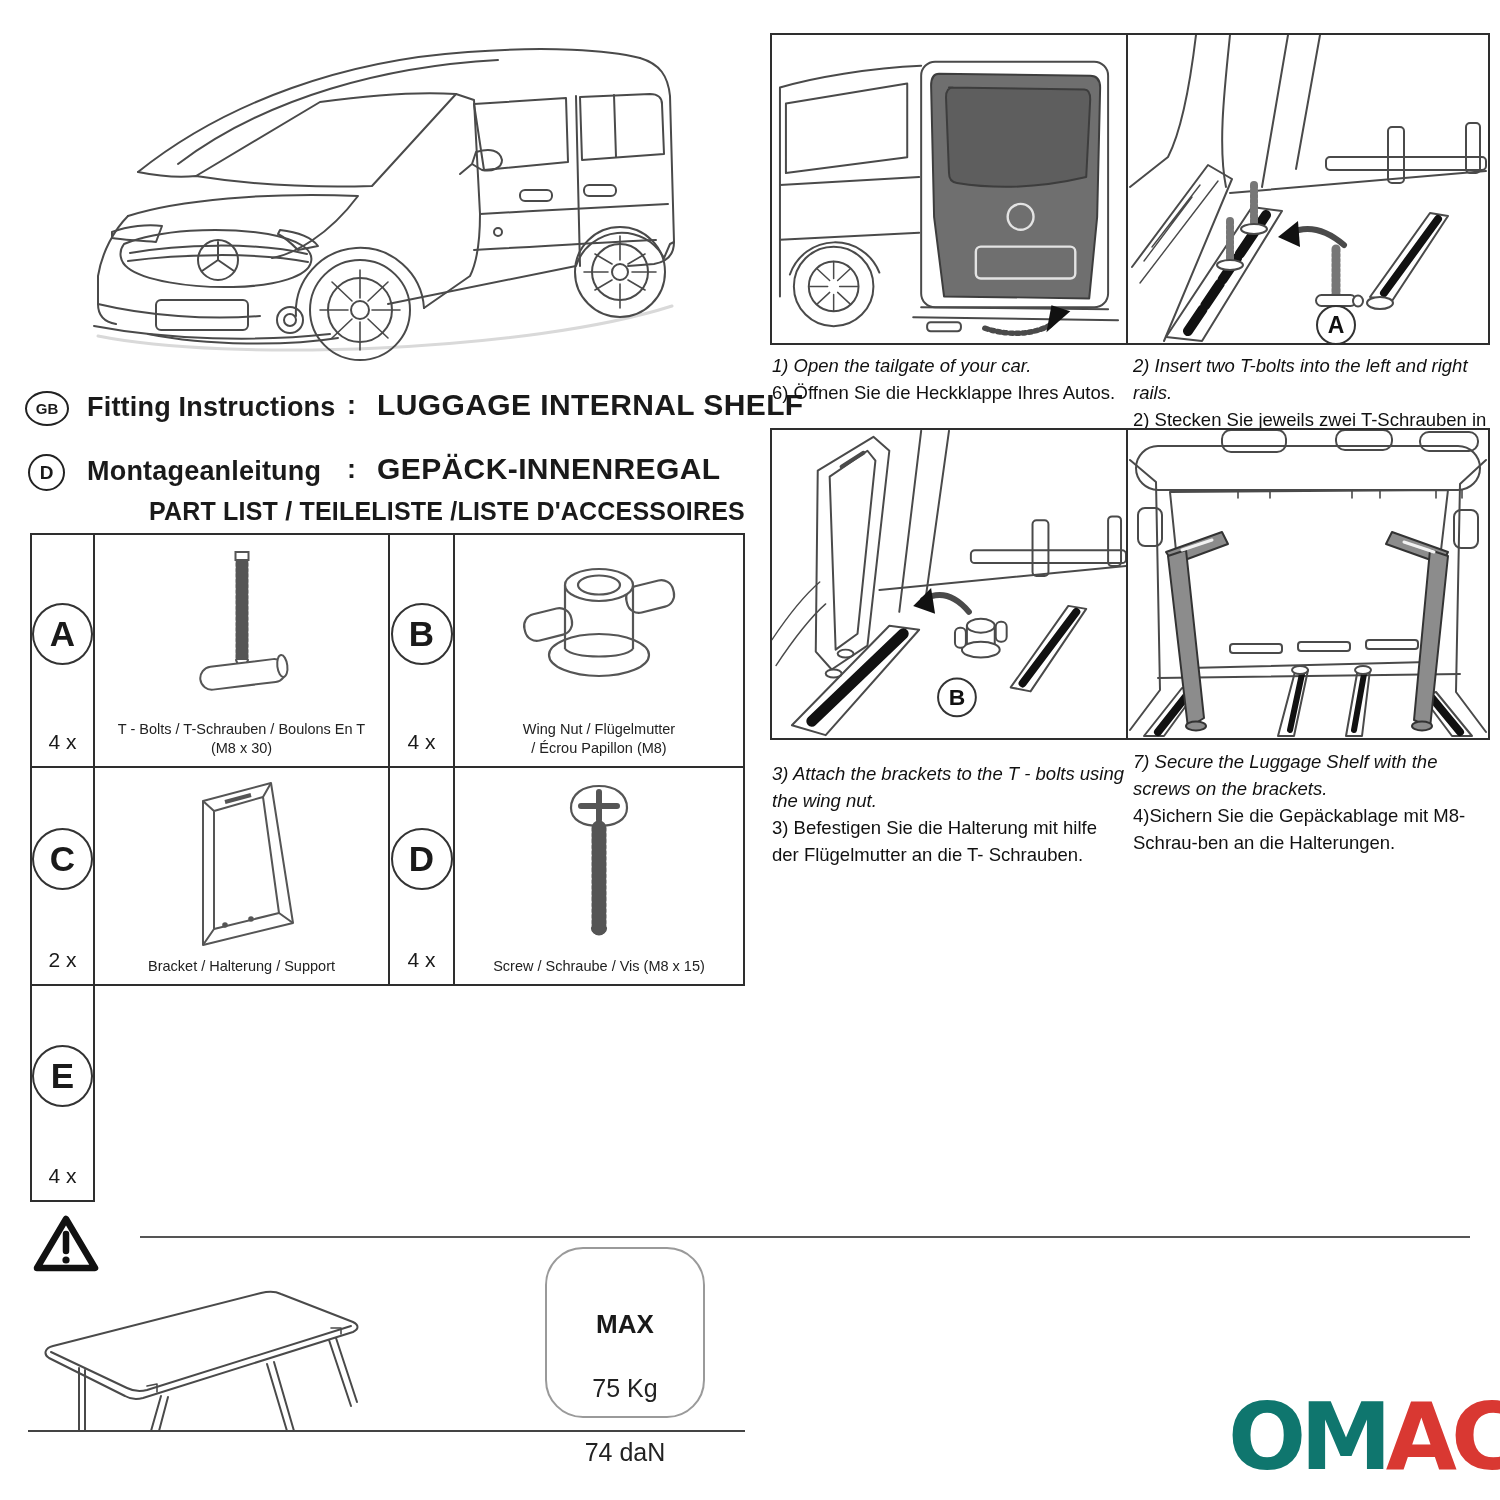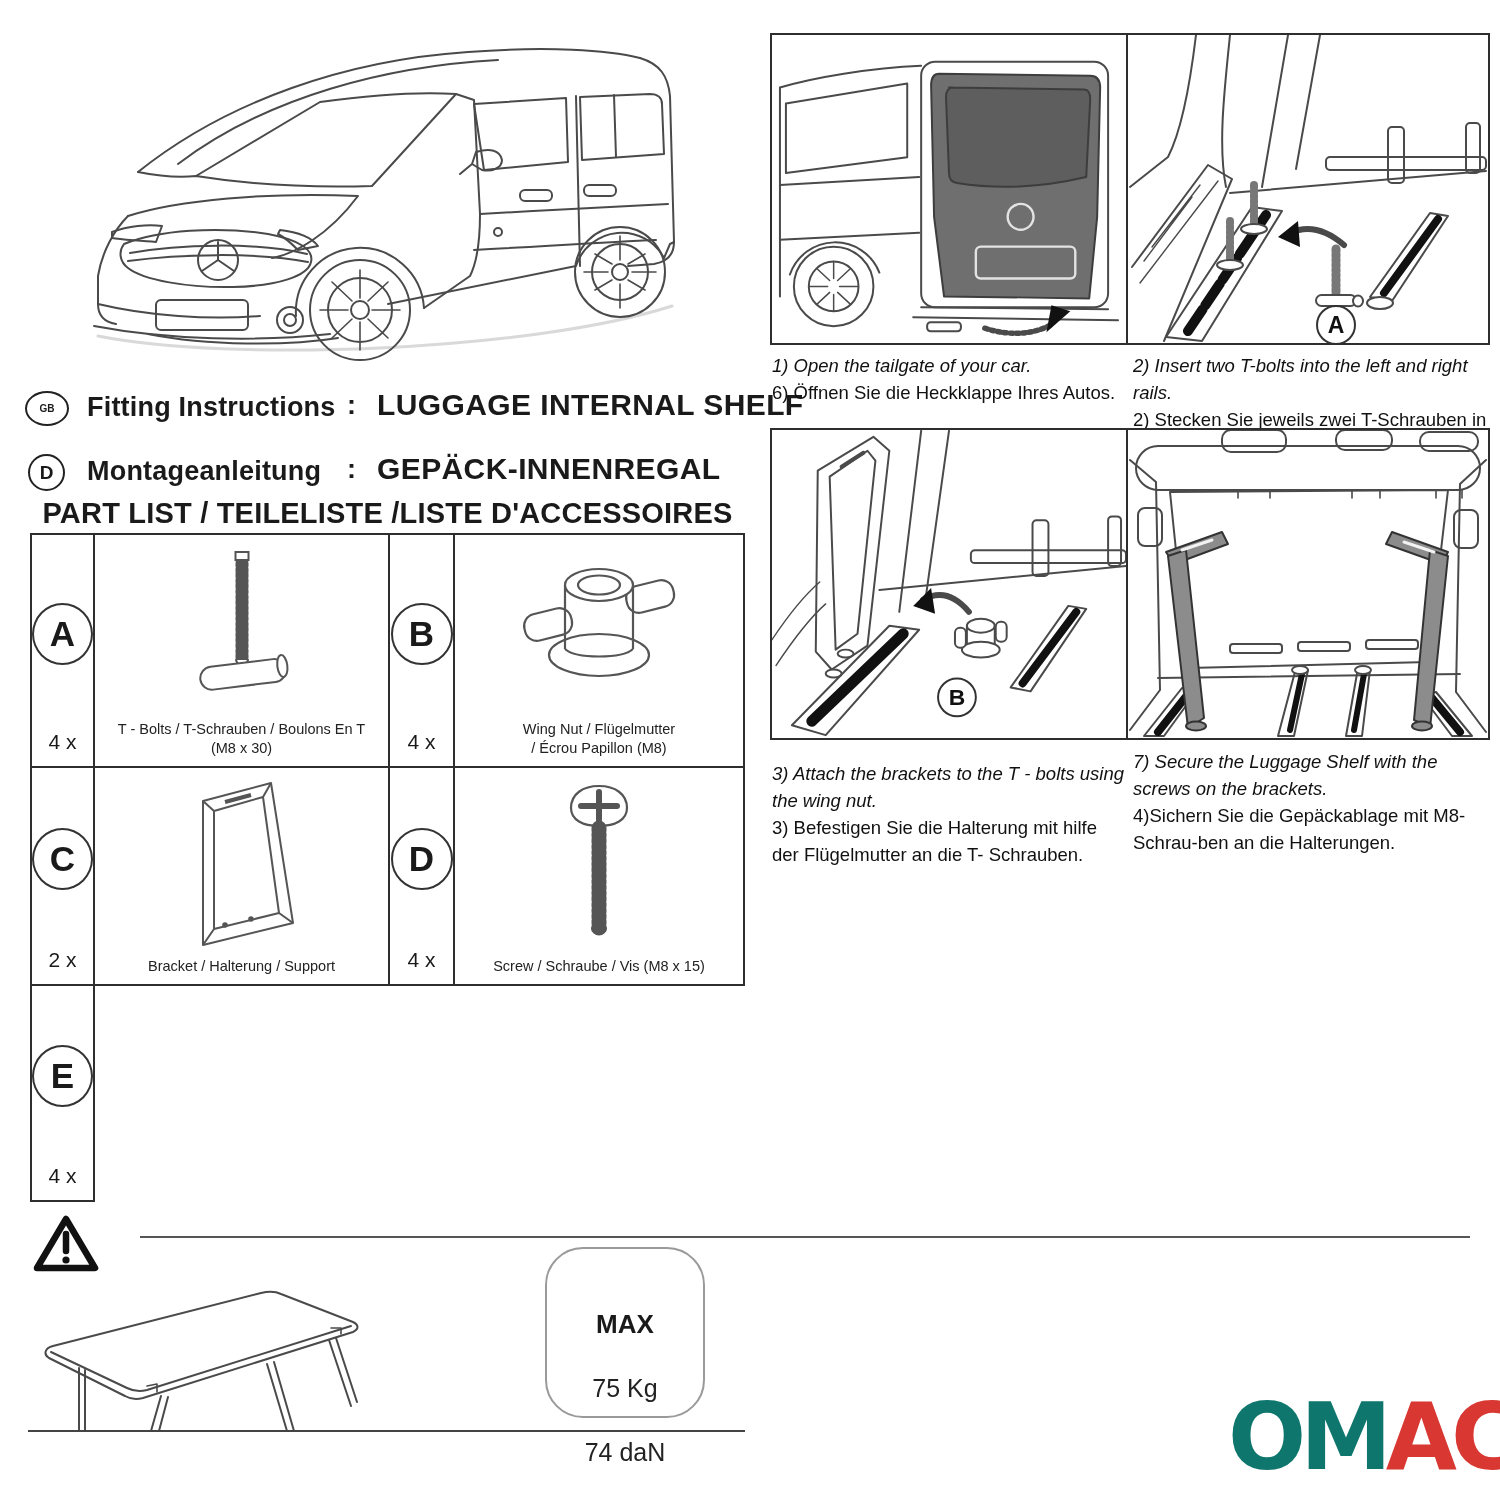--- a/index.html
+++ b/index.html
@@ -5,27 +5,27 @@
   html,body{margin:0;padding:0;background:#ffffff;}
   .page{position:relative;width:1500px;height:1500px;background:#ffffff;overflow:hidden;
         font-family:"Liberation Sans", sans-serif;color:#1a1a1a;}
   .abs{position:absolute;}
   svg{display:block;}
 
   
   .hdr-row{position:absolute;height:44px;}
   .lang-badge{position:absolute;border:2px solid #222;border-radius:50%;
               display:flex;align-items:center;justify-content:center;font-weight:bold;background:#fff;}
-  .gb-badge{width:40px;height:31px;font-size:10px;top:5px;left:0;}
+  .gb-badge{width:40px;height:31px;font-size:15px;top:5px;left:0;}
   .d-badge{width:33px;height:33px;font-size:19px;top:4px;left:3px;}
   .hdr-label{position:absolute;left:62px;top:6px;font-weight:bold;font-size:27px;letter-spacing:.2px;}
   .hdr-colon{position:absolute;left:322px;top:4px;font-weight:bold;font-size:27px;}
   .hdr-title{position:absolute;left:352px;top:2px;font-weight:bold;font-size:30px;letter-spacing:.4px;white-space:nowrap;}
-  .part-list-title{position:absolute;left:30px;top:497px;width:715px;text-align:center;
-                   font-weight:bold;font-size:29px;letter-spacing:.2px;}
+  .part-list-title{position:absolute;left:30px;top:497px;width:715px;text-align:right;
+                   font-weight:bold;font-size:25px;letter-spacing:.2px;}
 
   
   .ptable{position:absolute;left:30px;top:533px;width:715px;height:669px;}
   .cell{position:absolute;box-sizing:border-box;border:2px solid #2e2e2e;background:#fff;}
   .letter-cell{display:flex;align-items:center;justify-content:center;}
   .part-circle{width:58px;height:58px;border:2px solid #333;border-radius:50%;background:#fff;
                display:flex;align-items:center;justify-content:center;font-size:35px;font-weight:bold;margin-top:-34px;}
   .part-qty{position:absolute;bottom:12px;left:0;width:100%;text-align:center;font-size:21px;}
   .draw-cell{display:flex;flex-direction:column;align-items:center;justify-content:flex-end;padding-bottom:8px;}
   .part-art{flex:1 1 auto;display:flex;align-items:center;justify-content:center;width:100%;}

